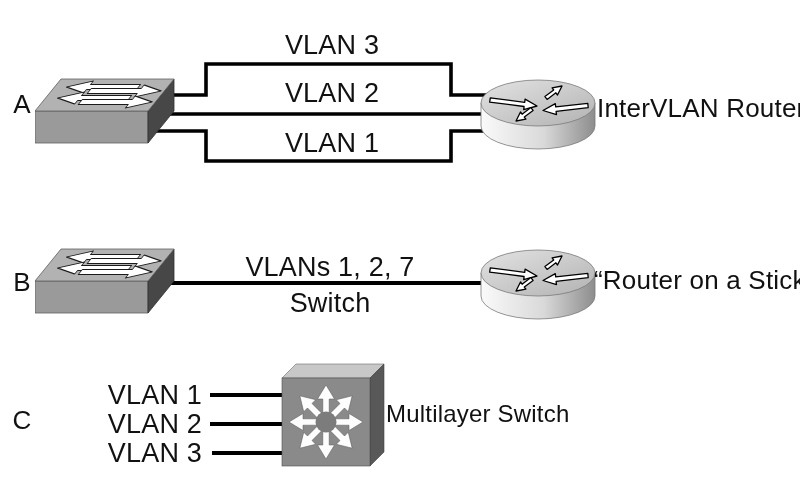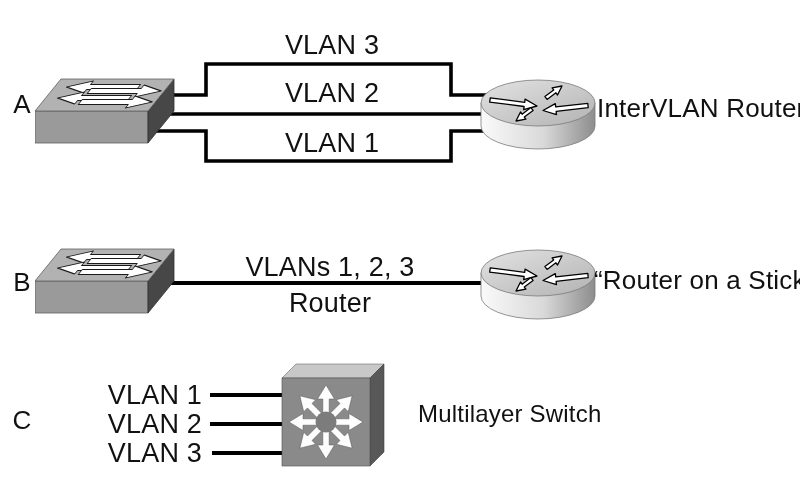--- a/index.html
+++ b/index.html
@@ -96,29 +96,29 @@
   <div class="lbl fs25 ctr" style="left:272px;top:128px;width:120px;">VLAN 1</div>
   <svg class="icon" style="left:480px;top:78px;" width="116" height="72">
       <use href="#sym-router"></use>
     </svg>
   <div class="lbl fs26" style="left:597px;top:94px;">InterVLAN Router</div>
 
   <div class="lbl fs26 ctr" style="left:6px;top:268px;width:32px;">B</div>
   <svg class="icon" style="left:35px;top:248px;" width="142" height="67">
       <use href="#sym-switch"></use>
     </svg>
-  <div class="lbl fs25 ctr" style="left:230px;top:252px;width:200px;">VLANs 1, 2, 3</div>
-  <div class="lbl fs25 ctr" style="left:230px;top:288px;width:200px;">Router</div>
+  <div class="lbl fs25 ctr" style="left:230px;top:252px;width:200px;">VLANs 1, 2, 7</div>
+  <div class="lbl fs25 ctr" style="left:230px;top:288px;width:200px;">Switch</div>
   <svg class="icon" style="left:480px;top:248px;" width="116" height="72">
       <use href="#sym-router"></use>
     </svg>
   <div class="lbl fs26" style="left:594px;top:266px;">“Router on a Stick”</div>
 
   <div class="lbl fs26 ctr" style="left:6px;top:406px;width:32px;">C</div>
   <div class="lbl fs25 rgt" style="left:90px;top:380px;width:112px;">VLAN 1</div>
   <div class="lbl fs25 rgt" style="left:90px;top:409px;width:112px;">VLAN 2</div>
   <div class="lbl fs25 rgt" style="left:90px;top:438px;width:112px;">VLAN 3</div>
   <svg class="icon" style="left:280px;top:362px;" width="106" height="106">
       <use href="#sym-mlswitch"></use>
     </svg>
-  <div class="lbl fs24" style="left:386px;top:400px;padding-left:32px;">Multilayer Switch</div>
+  <div class="lbl fs24" style="left:386px;top:400px;">Multilayer Switch</div>
 
 </div>
 
 </body></html>

